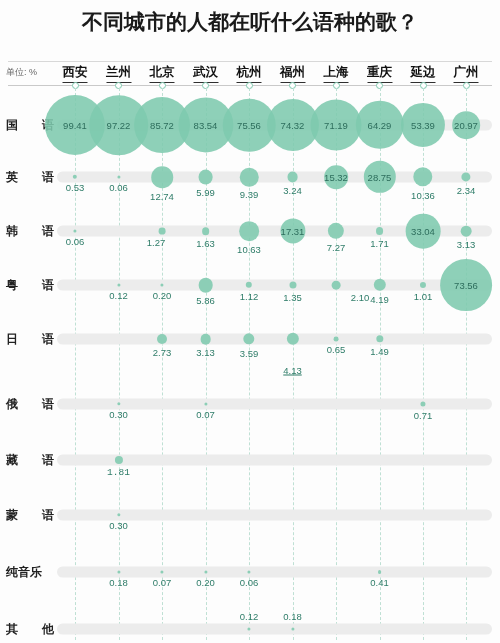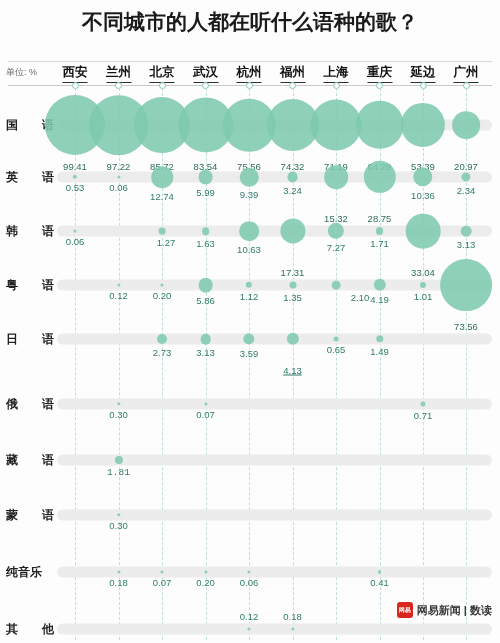--- a/index.html
+++ b/index.html
@@ -112,21 +112,21 @@
     justify-content: center;
   }
   .vlabel {
     position: absolute;
     transform: translate(-50%, -50%);
     font-size: 9.5px;
     color: #2e7c68;
     white-space: nowrap;
     pointer-events: none;
   }
-  .vlabel.inside { color: #2d6d5c; margin-top: 41px; }
+  .vlabel.inside { color: #2d6d5c; }
   #logo {
     position: absolute;
     right: 8px; top: 602px;
     display: flex;
     align-items: center;
     gap: 4px;
   }
   #logo .badge {
     width: 16px; height: 16px;
     background: #d9271e;
@@ -243,21 +243,21 @@
       <div class="bubble" style="left: 466px; top: 177px; width: 9.23942px; height: 9.23942px;"></div>
       <div class="vlabel" style="left: 466px; top: 189.62px;">2.34</div>
       <div class="track" style="top: 231px;"></div>
       <div class="rowlabel" style="top: 231px;">
         <span>韩</span>
         <span>语</span>
       </div>
       <div class="bubble" style="left: 75px; top: 231px; width: 3.2px; height: 3.2px;"></div>
       <div class="vlabel" style="left: 75px; top: 240.6px;">0.06</div>
       <div class="bubble" style="left: 162px; top: 231px; width: 6.80673px; height: 6.80673px;"></div>
-      <div class="vlabel" style="left: 166px; top: 242.403px;">1.27</div>
+      <div class="vlabel" style="left: 156px; top: 242.403px;">1.27</div>
       <div class="bubble" style="left: 205.5px; top: 231px; width: 7.71136px; height: 7.71136px;"></div>
       <div class="vlabel" style="left: 205.5px; top: 242.856px;">1.63</div>
       <div class="bubble" style="left: 249px; top: 231px; width: 19.6926px; height: 19.6926px;"></div>
       <div class="vlabel" style="left: 249px; top: 248.846px;">10.63</div>
       <div class="bubble" style="left: 292.5px; top: 231px; width: 25.1296px; height: 25.1296px;"></div>
       <div class="vlabel inside" style="left: 292.5px; top: 231px;">17.31</div>
       <div class="bubble" style="left: 336px; top: 231px; width: 16.2856px; height: 16.2856px;"></div>
       <div class="vlabel" style="left: 336px; top: 247.143px;">7.27</div>
       <div class="bubble" style="left: 379.5px; top: 231px; width: 7.89832px; height: 7.89832px;"></div>
       <div class="vlabel" style="left: 379.5px; top: 242.949px;">1.71</div>
@@ -346,18 +346,14 @@
       <div class="rowlabel" style="top: 629px;">
         <span>其</span>
         <span>他</span>
       </div>
       <div class="bubble" style="left: 249px; top: 629px; width: 3.2px; height: 3.2px;"></div>
       <div class="vlabel" style="left: 249px; top: 616px;">0.12</div>
       <div class="bubble" style="left: 292.5px; top: 629px; width: 3.2px; height: 3.2px;"></div>
       <div class="vlabel" style="left: 292.5px; top: 616px;">0.18</div>
     </div>
 
-  <div id="logo">
-    <div class="badge">网易</div>
-    <div class="ltext">网易新闻 | 数读</div>
-  </div>
 
 </div>
 
 </body></html>

